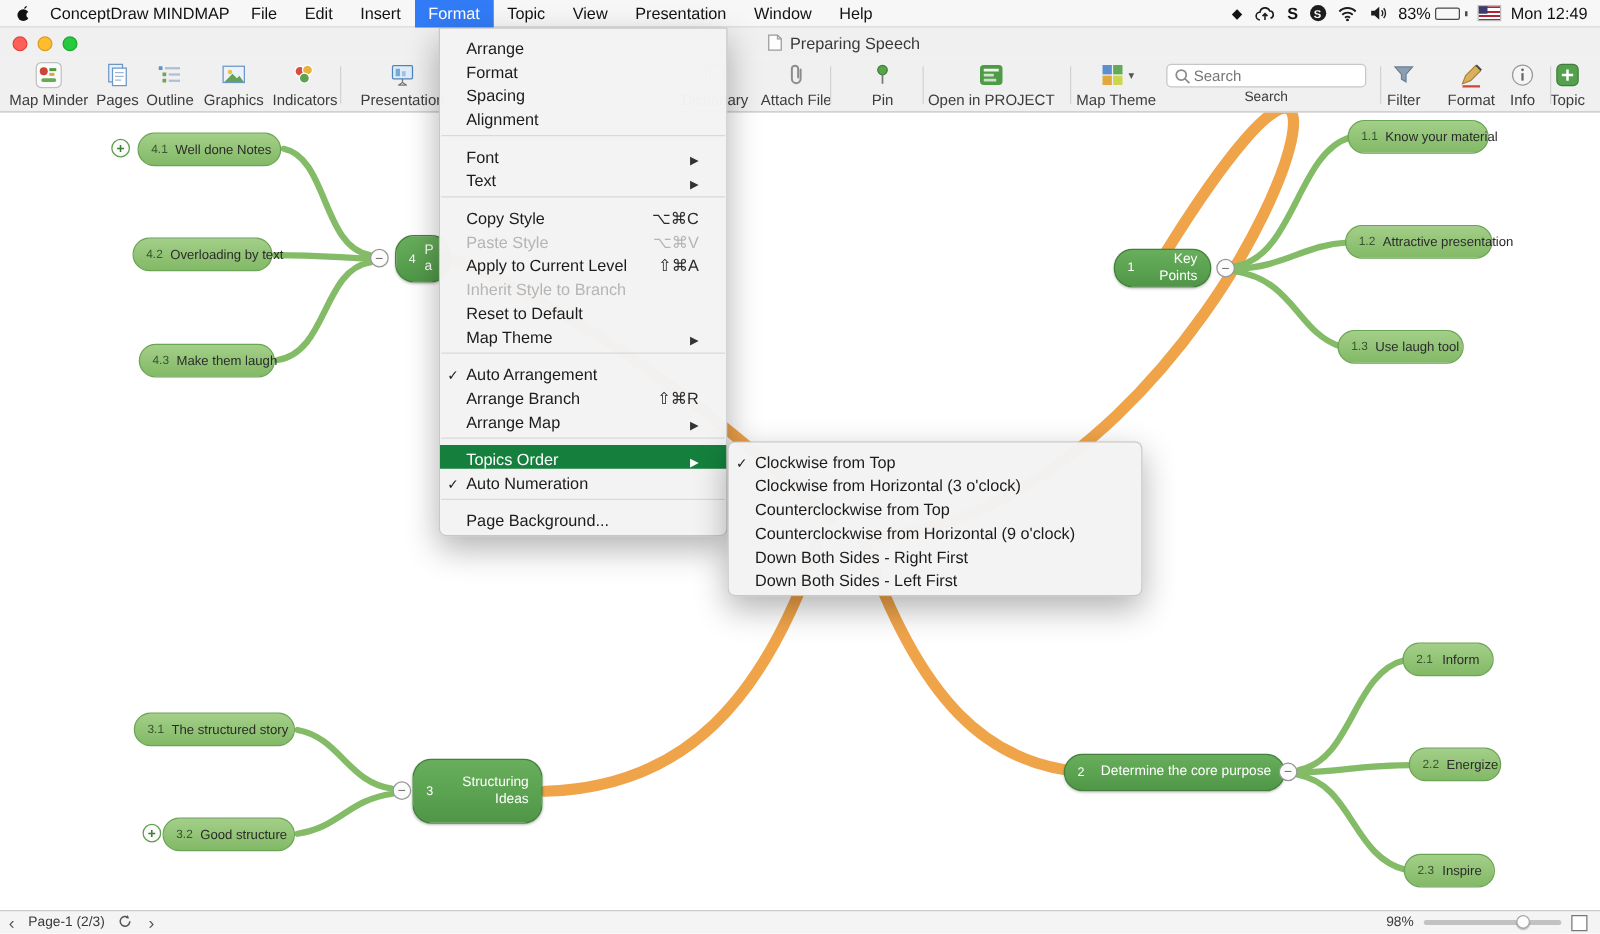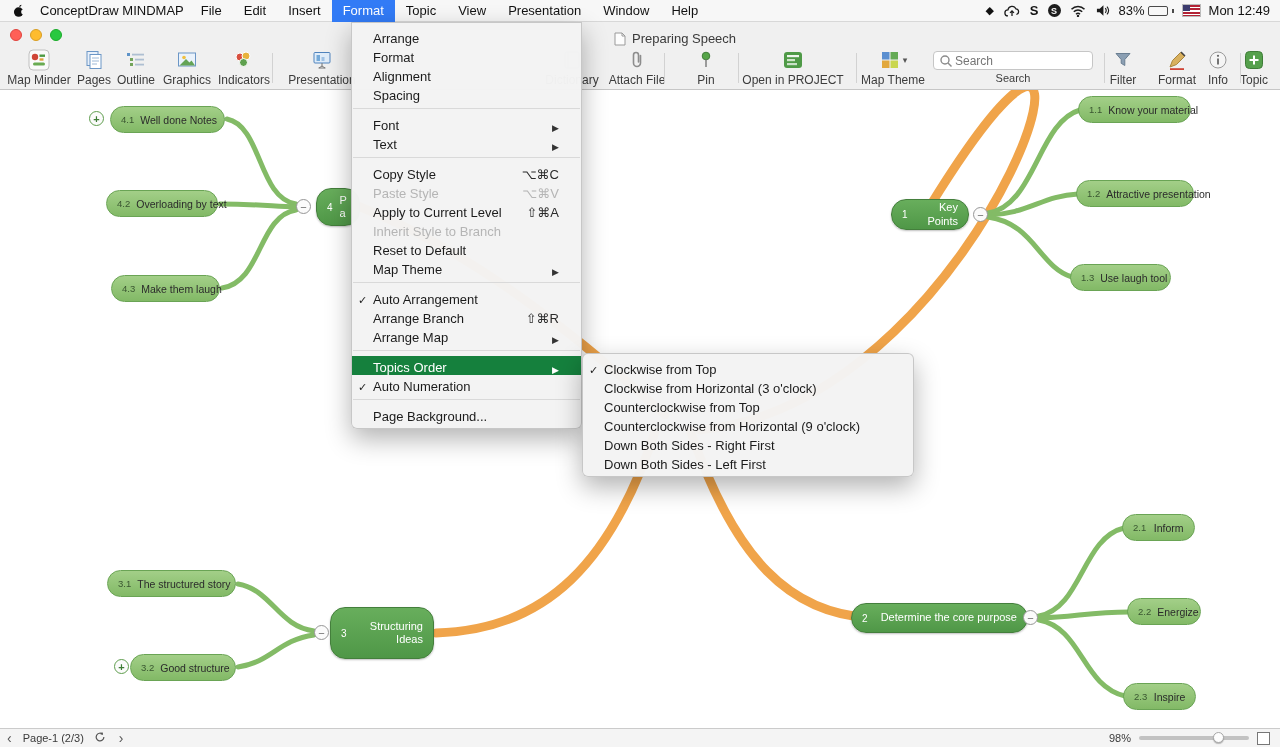--- a/index.html
+++ b/index.html
@@ -27,21 +27,21 @@
   .flag{width:17px;height:11px;background:repeating-linear-gradient(180deg,#b22234 0 1.7px,#fff 1.7px 3.4px);
         position:relative;outline:1px solid #bbb}
   .flag .canton{position:absolute;top:0;left:0;width:7px;height:6px;background:#3c3b6e}
 
   
   #titlebar{position:absolute;top:22px;left:0;width:1280px;height:24px;background:#f0f0f0;z-index:40}
   .tl{position:absolute;top:7px;width:12px;height:12px;border-radius:50%;box-sizing:border-box}
   .tl.red{left:10px;background:#ff5f57;border:1px solid #e0443e}
   .tl.yellow{left:30px;background:#febc2e;border:1px solid #d89e24}
   .tl.green{left:50px;background:#28c840;border:1px solid #1aab29}
-  #wintitle{position:absolute;left:614px;top:0;height:24px;display:flex;align-items:flex-end;gap:6px;
+  #wintitle{position:absolute;left:614px;top:0;height:24px;display:flex;align-items:center;gap:6px;
             font-size:13px;color:#3a3a3a}
   #toolbar{position:absolute;top:46px;left:0;width:1280px;height:44px;background:#f0f0f0;
            border-bottom:1px solid #c6c6c6;z-index:40;box-sizing:border-box}
   .tbtn{position:absolute;top:2px;display:flex;flex-direction:column;align-items:center;width:64px}
   .tbtn .tic{height:24px;display:flex;align-items:center;justify-content:center;gap:2px}
   .tbtn .tlb{font-size:12px;color:#3c3c3c;margin-top:1px;white-space:nowrap}
   .tsep{position:absolute;top:7px;width:1px;height:30px;background:#d2d2d2}
   #searchbox{position:absolute;left:933px;top:5px;width:160px;height:19px;background:#fff;
              border:1px solid #c6c6c6;border-radius:4px;display:flex;align-items:center;padding:0 5px;box-sizing:border-box}
   #searchbox input{border:none;outline:none;flex:1;font-size:12px;color:#333;background:transparent;
@@ -457,25 +457,25 @@
   <div class="mi">
       <span class="chk"></span>
       <span class="lbl">Arrange</span>
     </div>
   <div class="mi">
       <span class="chk"></span>
       <span class="lbl">Format</span>
     </div>
   <div class="mi">
       <span class="chk"></span>
+      <span class="lbl">Spacing</span>
+    </div>
+  <div class="mi">
+      <span class="chk"></span>
       <span class="lbl">Alignment</span>
-    </div>
-  <div class="mi">
-      <span class="chk"></span>
-      <span class="lbl">Spacing</span>
     </div>
   <div class="sep"></div>
   <div class="mi">
       <span class="chk"></span>
       <span class="lbl">Font</span>
       <span class="arr">▶</span>
     </div>
   <div class="mi">
       <span class="chk"></span>
       <span class="lbl">Text</span>

